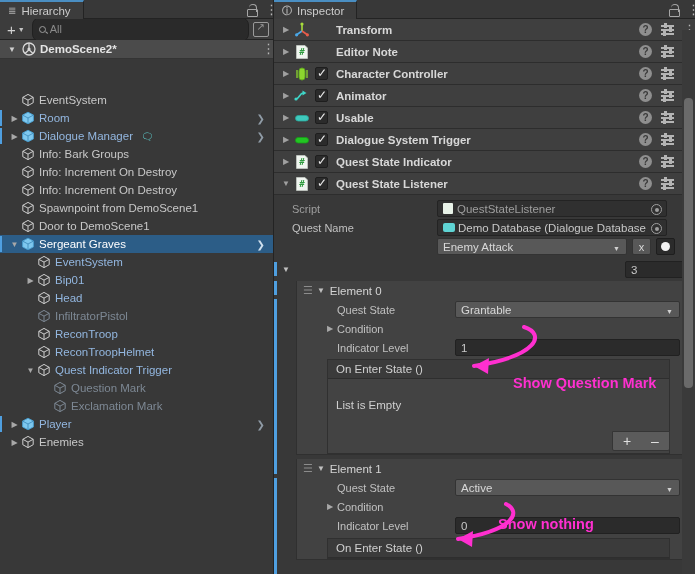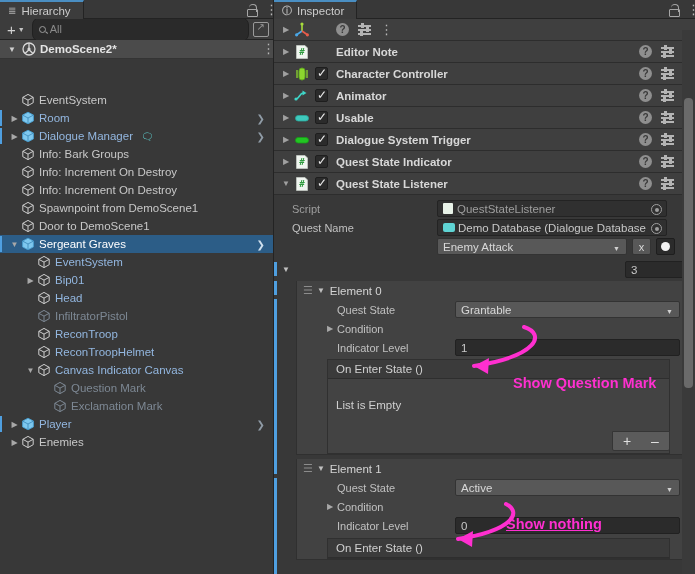--- a/index.html
+++ b/index.html
@@ -489,21 +489,21 @@
         </div>
         <div class="hier-row">
           <span style="width:24px;flex:none;"></span>
           <span class="foldout">▼</span>
           <span class="cube">
             <svg viewBox="0 0 14 14">
               <path d="M7 1.4 L12.2 4.3 L12.2 9.7 L7 12.6 L1.8 9.7 L1.8 4.3 Z" fill="none" stroke="#cfcfcf" stroke-width="1"></path>
               <path d="M1.8 4.3 L7 7.1 L12.2 4.3 M7 7.1 L7 12.6" fill="none" stroke="#cfcfcf" stroke-width="1"></path>
             </svg>
           </span>
-          <span class="name-blue">Canvas Indicator Canvas</span>
+          <span class="name-blue">Quest Indicator Trigger</span>
         </div>
         <div class="hier-row">
           <span style="width:40px;flex:none;"></span>
           <span class="foldout"></span>
           <span class="cube">
             <svg viewBox="0 0 14 14">
               <path d="M7 1.4 L12.2 4.3 L12.2 9.7 L7 12.6 L1.8 9.7 L1.8 4.3 Z" fill="none" stroke="#7d8894" stroke-width="1"></path>
               <path d="M1.8 4.3 L7 7.1 L12.2 4.3 M7 7.1 L7 12.6" fill="none" stroke="#7d8894" stroke-width="1"></path>
             </svg>
           </span>
@@ -569,20 +569,21 @@
             <svg width="16" height="16" viewBox="0 0 16 16">
               <path d="M8 9 L8 2.5" stroke="#a8dc3c" stroke-width="1.6"></path>
               <circle cx="8" cy="2" r="1.6" fill="#a8dc3c"></circle>
               <path d="M8 9 L3 12.5" stroke="#4aa8e8" stroke-width="1.6"></path>
               <circle cx="2.6" cy="12.8" r="1.6" fill="#4aa8e8"></circle>
               <path d="M8 9 L13 12.5" stroke="#e85c4a" stroke-width="1.6"></path>
               <circle cx="13.4" cy="12.8" r="1.6" fill="#e85c4a"></circle>
             </svg>
           </span>
           <span style="width:21px;flex:none;"></span>
+          <span class="comp-name">Transform</span>
           <span class="comp-actions">
             <span class="help-icon">?</span>
             <span class="preset-icon">
               <i></i>
               <i></i>
               <i></i>
               <b></b>
               <b></b>
               <b></b>
             </span>
@@ -857,15 +858,15 @@
 
     <svg class="anno" style="left:0;top:0;width:422px;height:574px;" viewBox="0 0 422 574">
 
       <path d="M 250 327 C 272 334, 264 356, 200 366" stroke="#ff2fd0" stroke-width="4" fill="none" stroke-linecap="round"></path>
       <polygon points="200,366 215,358 214,374" fill="#ff2fd0"></polygon>
 
       <path d="M 232 504 C 248 512, 240 530, 184 539" stroke="#ff2fd0" stroke-width="4" fill="none" stroke-linecap="round"></path>
       <polygon points="184,539 199,531 198,547" fill="#ff2fd0"></polygon>
     </svg>
     <div class="anno-text" style="left:239px;top:340px;margin-top:35px;">Show Question Mark</div>
-    <div class="anno-text" style="left:232px;top:516px;text-decoration:underline;">Show nothing</div>
+    <div class="anno-text" style="left:224px;top:516px;">Show nothing</div>
   </div>
 </div>
 
 </body></html>

